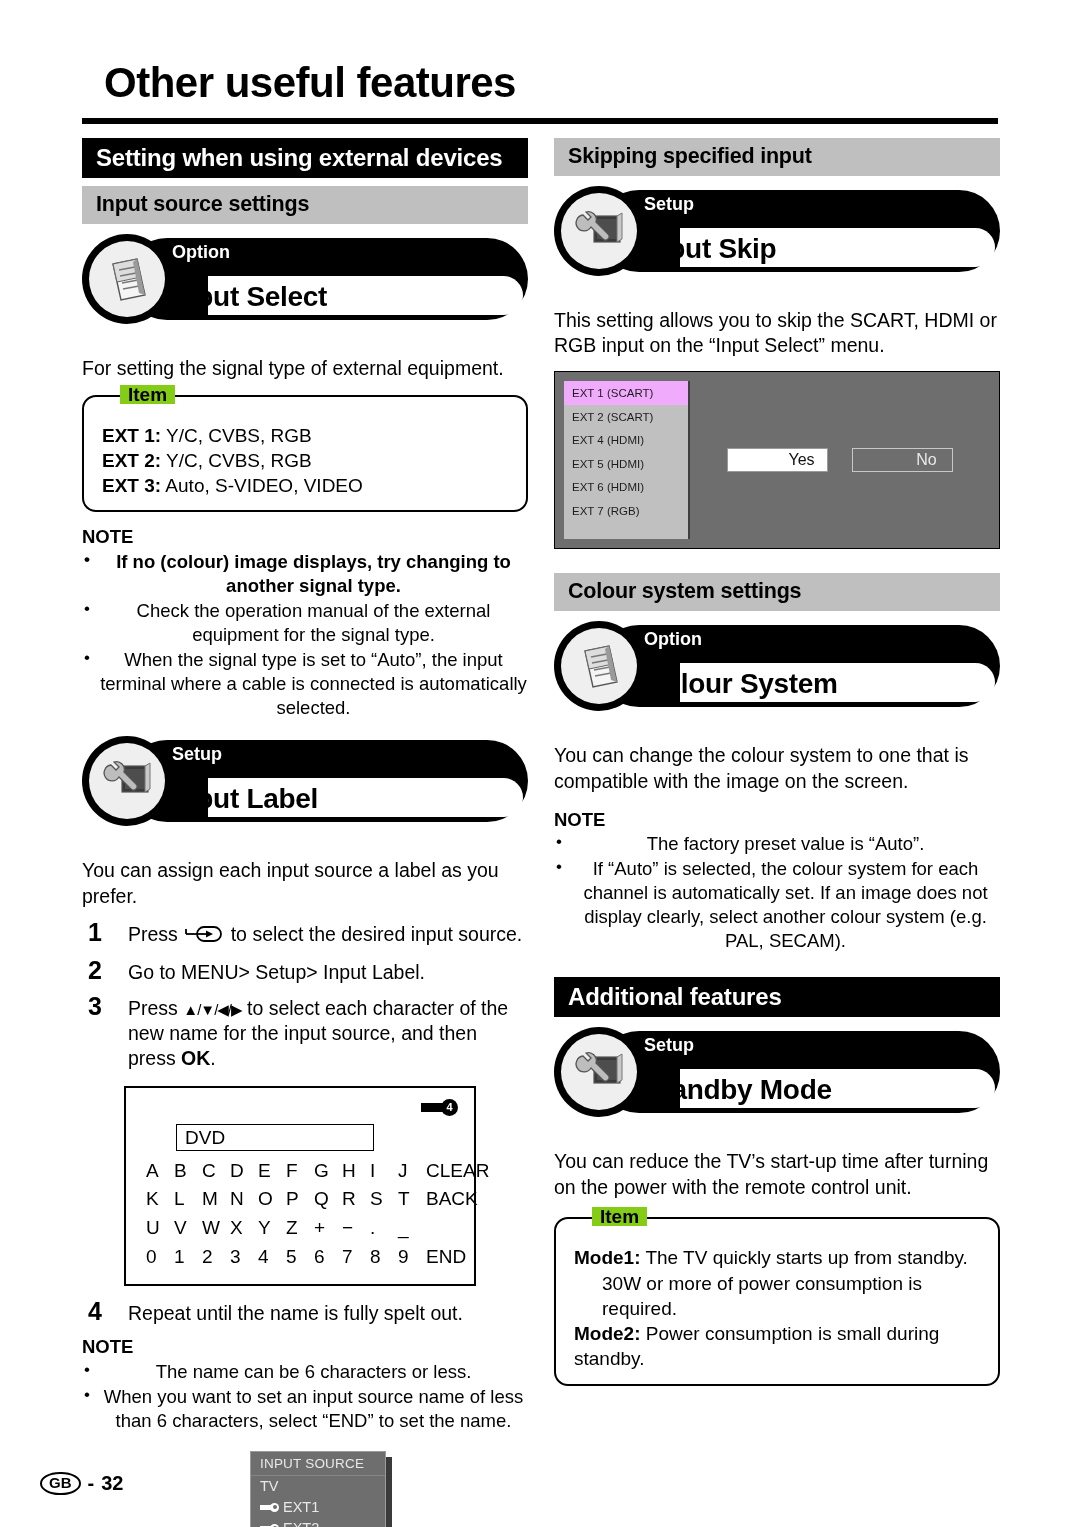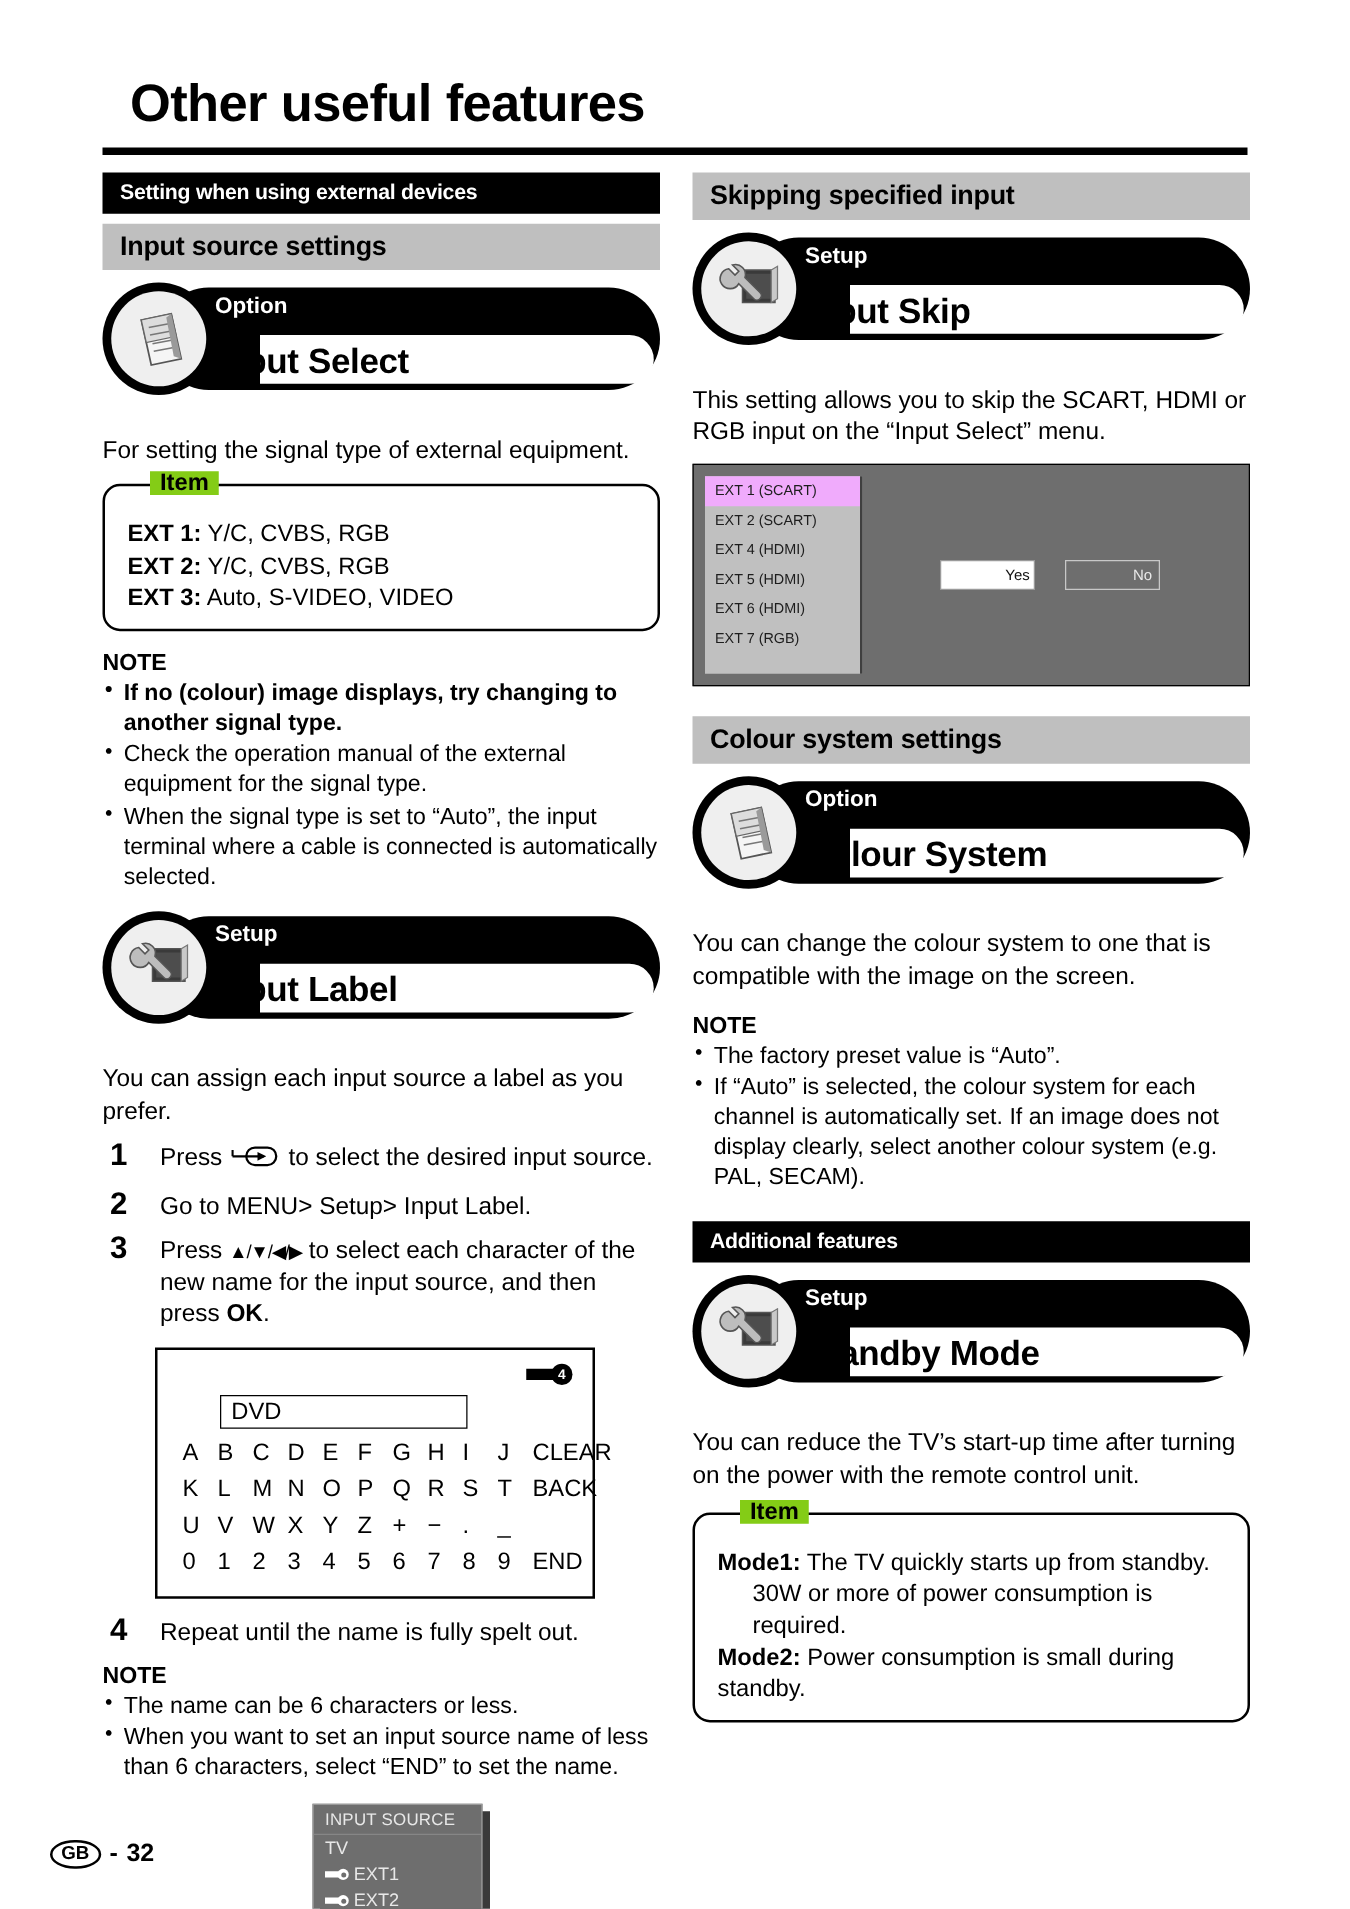--- a/index.html
+++ b/index.html
@@ -29,21 +29,21 @@
   .title-rule{
     height:6px;background:#000;width:100%;margin-bottom:14px;
   }
 
   
   .columns{display:flex;gap:26px;align-items:flex-start;}
   .col{width:446px;flex:0 0 446px;}
 
   
   .bar-black{
-    background:#000;color:#fff;font-weight:bold;font-size:17px;
+    background:#000;color:#fff;font-weight:bold;font-size:24px;
     padding:7px 12px 8px 14px;line-height:1.05;
     letter-spacing:-0.2px;
   }
   .bar-gray{
     background:#bfbfbf;color:#000;font-weight:bold;font-size:21.5px;
     padding:7px 12px 8px 14px;line-height:1.05;
     letter-spacing:-0.2px;
   }
 
   
@@ -108,21 +108,21 @@
     font-weight:bold;font-size:19px;line-height:1;
   }
   .item-box b{font-weight:bold;}
 
   
   .note{margin-top:14px;}
   .note-title{font-weight:bold;font-size:18.5px;line-height:1.2;}
   .note ul{margin:1px 0 0 0;padding:0;list-style:none;}
   .note li{
     position:relative;padding-left:17px;
-    font-size:18.5px;line-height:1.30;margin-top:1px;
+    font-size:18.5px;line-height:1.30;margin-top:1px;text-align:center;
   }
   .note li::before{
     content:"\2022";position:absolute;left:2px;top:-1px;font-size:17px;
   }
   .note li.bold{font-weight:bold;}
 
   
   .steps{margin-top:9px;}
   .step{display:flex;margin-top:7px;}
   .step-num{
@@ -212,21 +212,21 @@
   }
   .skip-item{
     font-size:11.5px;color:#1d1d1d;padding:5.5px 0 5.5px 8px;
     line-height:1.1;
   }
   .skip-item.sel{background:#f0abfc;}
   .skip-right{
     flex:1;display:flex;align-items:center;justify-content:center;gap:24px;
   }
   .btn-yes,.btn-no{
-    width:76px;height:24px;font-size:12px;
+    width:101px;height:24px;font-size:16px;
     display:flex;align-items:center;justify-content:center;
     box-sizing:border-box;
     padding-left:48px;
   }
   .btn-yes{background:#ffffff;color:#111;border:1px solid #9a9a9a;}
   .btn-no{background:#6e6e6e;color:#e9e9e9;border:1px solid #c8c8c8;}
 
   
   .footer{
     position:absolute;left:40px;bottom:32px;

